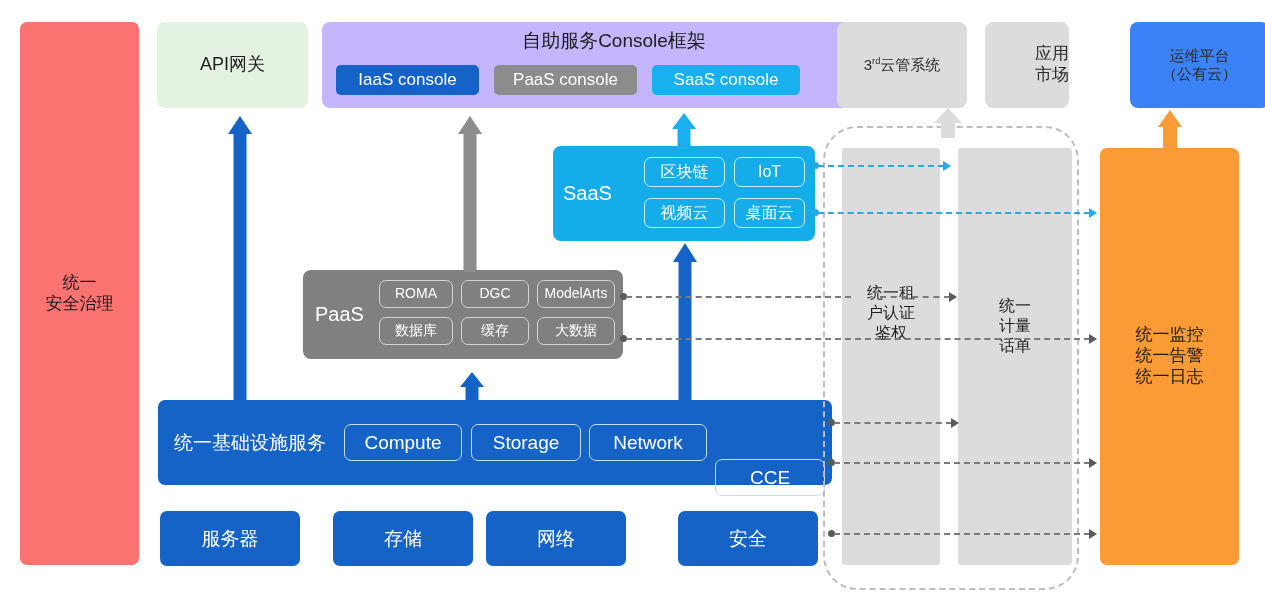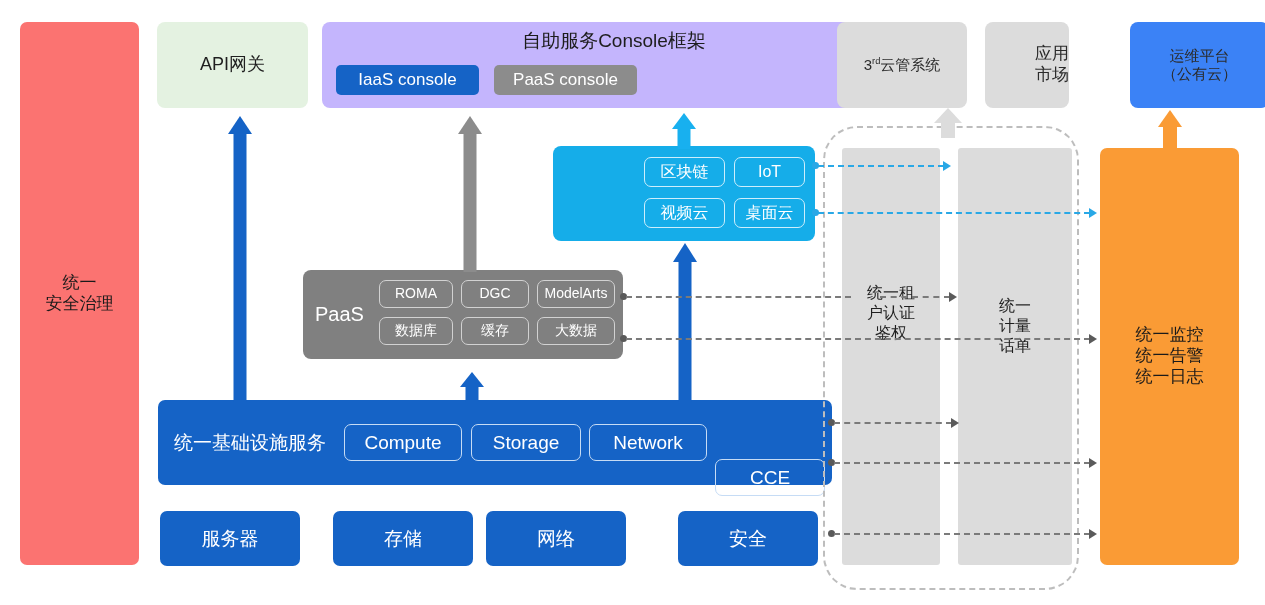--- a/index.html
+++ b/index.html
@@ -192,37 +192,39 @@
   </div>
 
   <div class="box api-gw">
     <span>API网关</span>
   </div>
 
   <div class="box console-frame">
     <div class="console-title">自助服务Console框架</div>
     <div class="chip chip-iaas">IaaS console</div>
     <div class="chip chip-paas">PaaS console</div>
+    <div class="chip chip-saas">SaaS console</div>
   </div>
 
   <div class="box third-cloud">
     <span><span>3</span><sup>rd</sup><span>云管系统</span></span>
   </div>
 
   <div class="box app-market">
     <span>应用
 市场</span>
   </div>
 
   <div class="box ops-top">
     <span>运维平台
 （公有云）</span>
   </div>
 
   <div class="box saas">
+    <div class="saas-label">SaaS</div>
     <div class="sub s1">区块链</div>
     <div class="sub s2">IoT</div>
     <div class="sub s3">视频云</div>
     <div class="sub s4">桌面云</div>
   </div>
 
   <div class="box paas">
     <div class="paas-label">PaaS</div>
     <div class="psub p1">ROMA</div>
     <div class="psub p2">DGC</div>

